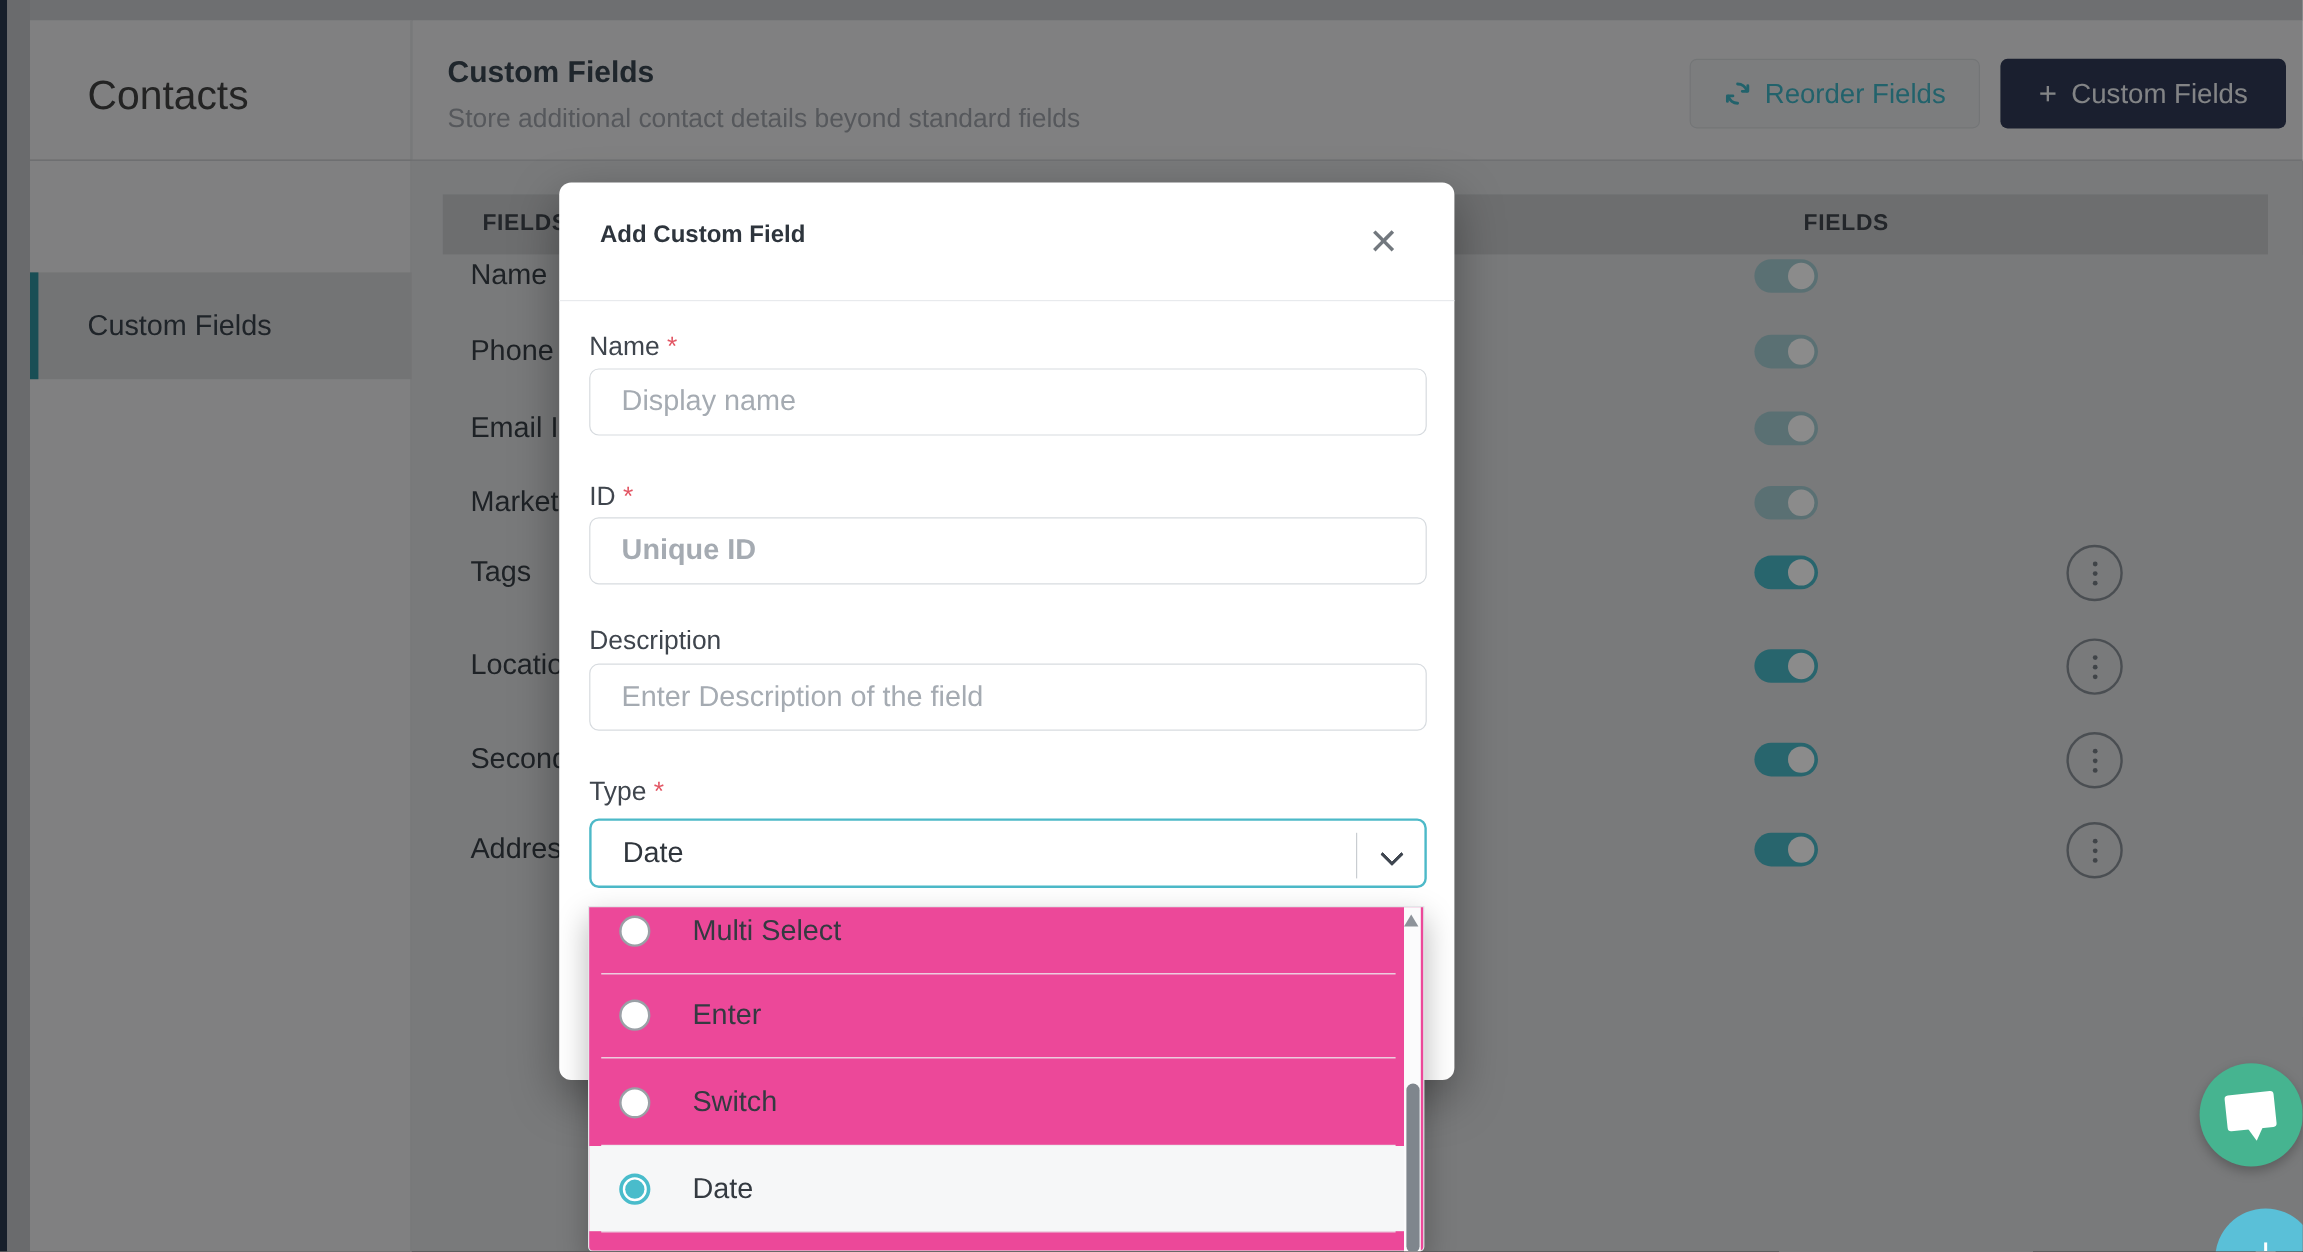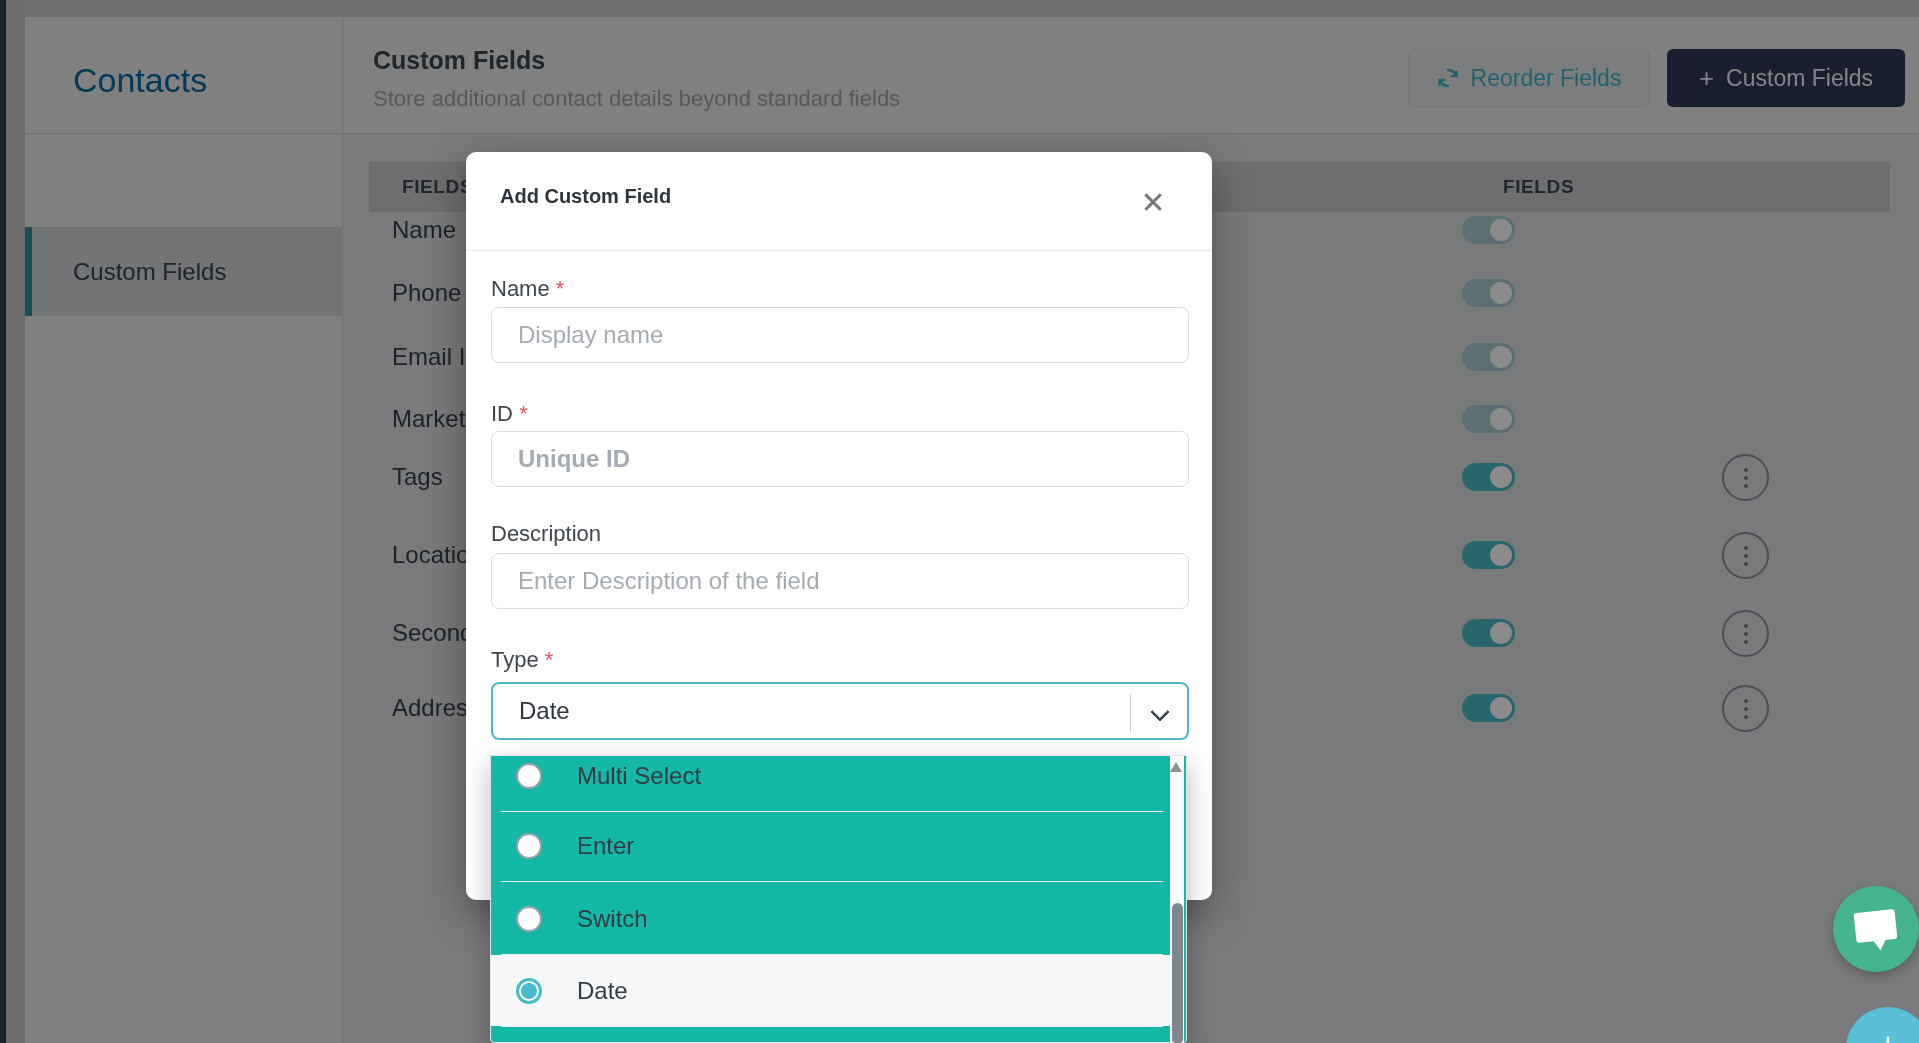--- a/index.html
+++ b/index.html
@@ -7,21 +7,21 @@
   .stage{position:relative;width:1919px;height:1043px;overflow:hidden;background:#dcdee0;}
   .abs{position:absolute;}
 
   
   .top-strip{left:0;top:0;width:1919px;height:17px;background:#c9cbce;}
   .left-rail{left:0;top:0;width:6px;height:1043px;background:#2a3a4f;}
   .gutter{left:6px;top:0;width:19px;height:1043px;background:#c2c4c7;}
 
   
   .sidebar{left:25px;top:17px;width:318px;height:1026px;background:#e9eaeb;border-right:1px solid #d4d6d9;}
-  .sidebar-title{left:48px;top:44px;font-size:34px;color:#0369a1;}
+  .sidebar-title{left:48px;top:44px;font-size:34px;color:#404040;}
   .sb-div{left:0;top:116px;width:318px;height:1px;background:#cfd1d4;}
   .sb-item{left:0;width:318px;height:89px;display:flex;align-items:center;padding-left:48px;font-size:24px;color:#424d57;cursor:pointer;}
   .sb-item.manage{top:117px;}
   .sb-item.custom{top:210px;background:#d2d3d5;color:#39424b;}
   .sb-active-bar{left:0;top:210px;width:7px;height:89px;background:#2e8f9b;}
 
   
   .main-header{left:344px;top:17px;width:1575px;height:116px;background:#e9eaeb;}
   .page-title{left:373px;top:46px;font-size:25px;font-weight:700;color:#3a4550;}
   .page-sub{left:373px;top:86px;font-size:22px;color:#9da1a8;}
@@ -55,21 +55,21 @@
   .modal-close{left:663px;top:26px;width:48px;height:48px;display:flex;align-items:center;justify-content:center;font-size:30px;color:#72787e;cursor:pointer;}
   .m-div{left:0;top:98px;width:746px;height:1px;background:#e8eaed;}
   .f-label{left:25px;font-size:22px;color:#3f454d;}
   .req{color:#e25563;}
   .f-input{left:25px;width:698px;height:56px;border:1px solid #d7dbdf;border-radius:8px;display:flex;align-items:center;padding-left:26px;font-size:24px;color:#a5abb2;background:#fff;}
   .f-select{left:25px;top:530px;width:698px;height:58px;border:2px solid #4db9c8;border-radius:8px;display:flex;align-items:center;padding-left:26px;font-size:24px;color:#2f353c;background:#fff;cursor:pointer;}
   .sel-div{position:absolute;right:56px;top:10px;width:1px;height:38px;background:#c9cdd1;}
   .chev{position:absolute;right:20px;top:21px;width:14px;height:14px;border-right:3px solid #3f4650;border-bottom:3px solid #3f4650;transform:rotate(45deg);border-radius:1px;}
 
   
-  .dropdown{left:490px;top:755px;width:697px;height:288px;background:#14b8a6;border:1px solid #e3e5e8;border-radius:0 0 4px 4px;z-index:20;box-shadow:0 10px 26px rgba(0,0,0,.28);}
+  .dropdown{left:490px;top:755px;width:697px;height:288px;background:#ec4899;border:1px solid #e3e5e8;border-radius:0 0 4px 4px;z-index:20;box-shadow:0 10px 26px rgba(0,0,0,.28);}
   .opt{position:absolute;left:0;width:697px;height:72px;display:flex;align-items:center;cursor:pointer;}
   .opt .radio{position:absolute;left:25px;width:26px;height:26px;border:2px solid #9aa0a6;border-radius:50%;background:#fff;}
   .opt.selected .radio{border:3px solid #49bccb;}
   .opt.selected .radio::after{content:"";position:absolute;left:2px;top:2px;width:16px;height:16px;border-radius:50%;background:#49bccb;}
   .opt .olabel{position:absolute;left:86px;font-size:24px;color:#343a41;}
   .o-div{position:absolute;left:10px;width:662px;height:1px;background:#ededef;}
   .o-hl{position:absolute;left:0;top:199px;width:682px;height:71px;background:#f6f7f8;}
   .scroll-track{position:absolute;right:2px;top:0;width:14px;height:288px;background:#fbfbfc;}
   .scroll-up{position:absolute;right:4px;top:6px;width:0;height:0;border-left:6px solid transparent;border-right:6px solid transparent;border-bottom:10px solid #8d939a;}
   .scroll-thumb{position:absolute;right:3px;top:147px;width:11px;height:141px;border-radius:6px;background:#7f868d;cursor:pointer;}

